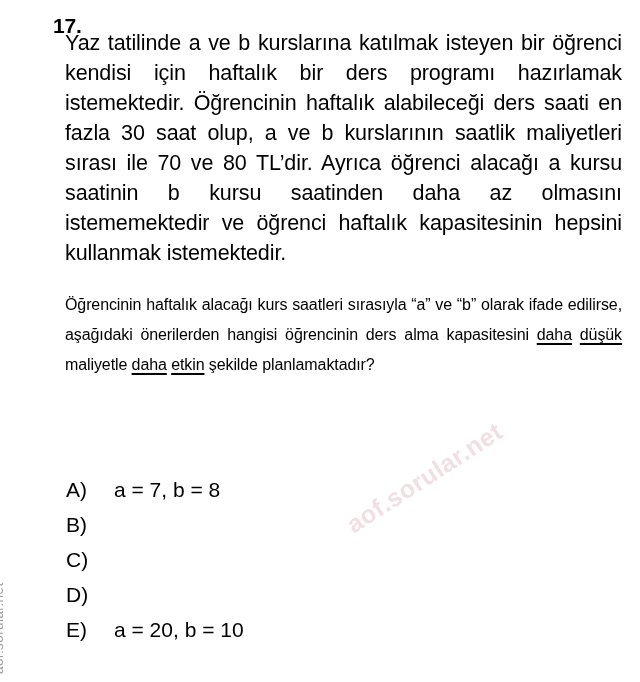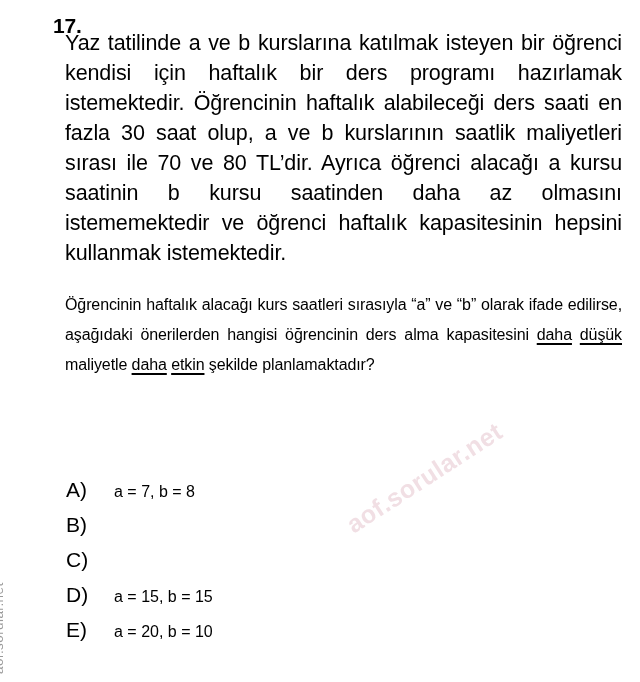--- a/index.html
+++ b/index.html
@@ -81,21 +81,21 @@
     align-items: baseline;
     height: 35px;
   }
   .option-letter {
     width: 48px;
     flex: 0 0 48px;
     font-size: 21px;
     line-height: 35px;
   }
   .option-text {
-    font-size: 16px;
+    font-size: 21px;
     line-height: 35px;
     white-space: pre;
   }
 
   
   .wm-vertical {
     position: absolute;
     left: 6px;
     bottom: 8px;
     transform-origin: left bottom;
@@ -141,21 +141,20 @@
       <span class="option-text">a = 7, b = 8</span>
     </div>
     <div class="option-row">
       <span class="option-letter">B)</span>
     </div>
     <div class="option-row">
       <span class="option-letter">C)</span>
     </div>
     <div class="option-row">
       <span class="option-letter">D)</span>
-      <span class="option-text">a = 15, b = 15</span>
     </div>
     <div class="option-row">
       <span class="option-letter">E)</span>
       <span class="option-text">a = 20, b = 10</span>
     </div>
   </div>
 
   <div class="wm-vertical">aof.sorular.net</div>
 
   <div class="wm-diagonal">aof.sorular.net</div>

